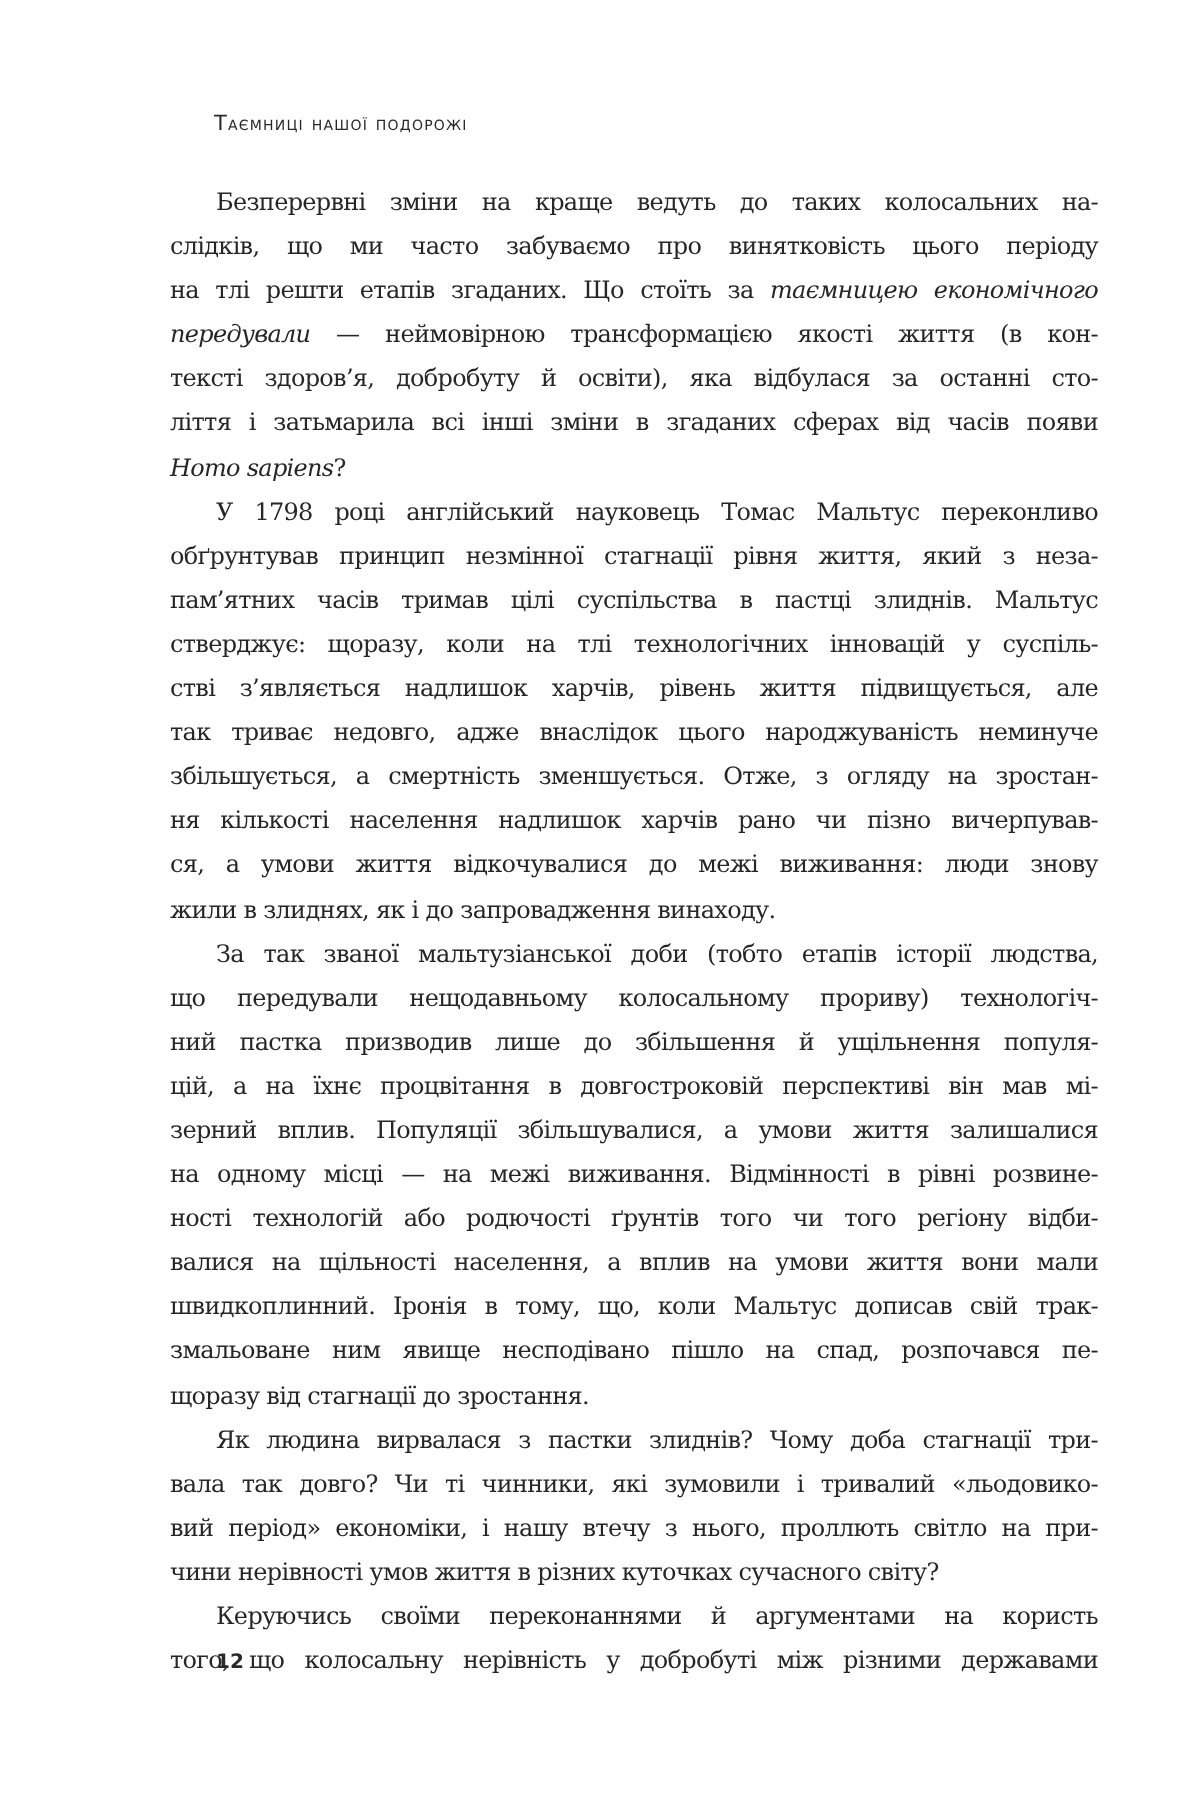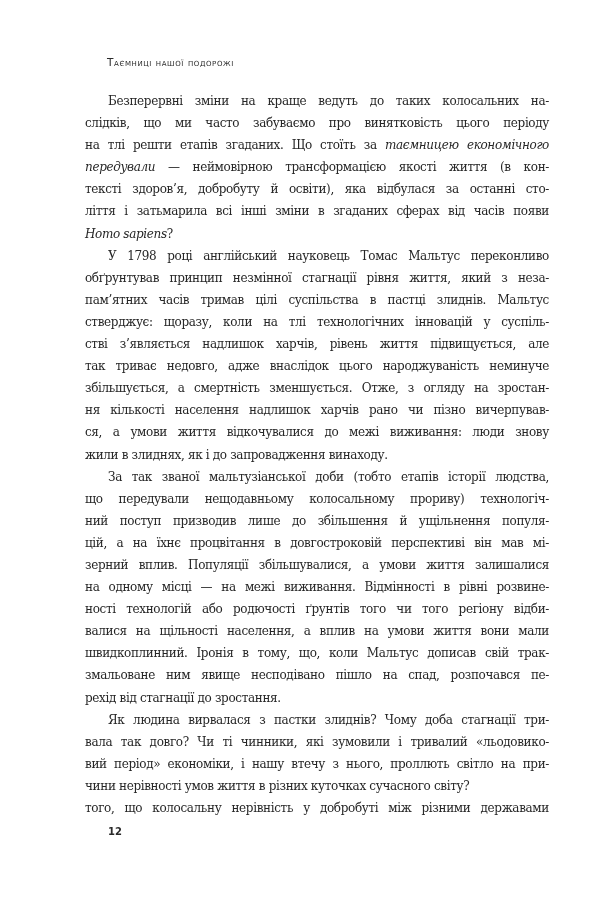--- a/index.html
+++ b/index.html
@@ -50,34 +50,35 @@
       <span class="line"><span>стві з’являється надлишок харчів, рівень життя підвищується, але</span></span>
       <span class="line"><span>так триває недовго, адже внаслідок цього народжуваність неминуче</span></span>
       <span class="line"><span>збільшується, а смертність зменшується. Отже, з огляду на зростан-</span></span>
       <span class="line"><span>ня кількості населення надлишок харчів рано чи пізно вичерпував-</span></span>
       <span class="line"><span>ся, а умови життя відкочувалися до межі виживання: люди знову</span></span>
       <span class="line last"><span>жили в злиднях, як і до запровадження винаходу.</span></span>
     </div>
     <div>
       <span class="line indent"><span>За так званої мальтузіанської доби (тобто етапів історії людства,</span></span>
       <span class="line"><span>що передували нещодавньому колосальному прориву) технологіч-</span></span>
-      <span class="line"><span>ний поступ призводив лише до збільшення й ущільнення популя-</span></span>
+      <span class="line"><span>ний пастка призводив лише до збільшення й ущільнення популя-</span></span>
       <span class="line"><span>цій, а на їхнє процвітання в довгостроковій перспективі він мав мі-</span></span>
       <span class="line"><span>зерний вплив. Популяції збільшувалися, а умови життя залишалися</span></span>
       <span class="line"><span>на одному місці — на межі виживання. Відмінності в рівні розвине-</span></span>
       <span class="line"><span>ності технологій або родючості ґрунтів того чи того регіону відби-</span></span>
       <span class="line"><span>валися на щільності населення, а вплив на умови життя вони мали</span></span>
       <span class="line"><span>швидкоплинний. Іронія в тому, що, коли Мальтус дописав свій трак-</span></span>
       <span class="line"><span>змальоване ним явище несподівано пішло на спад, розпочався пе-</span></span>
-      <span class="line last"><span>рехід від стагнації до зростання.</span></span>
+      <span class="line last"><span>щоразу від стагнації до зростання.</span></span>
     </div>
     <div>
       <span class="line indent"><span>Як людина вирвалася з пастки злиднів? Чому доба стагнації три-</span></span>
       <span class="line"><span>вала так довго? Чи ті чинники, які зумовили і тривалий «льодовико-</span></span>
       <span class="line"><span>вий період» економіки, і нашу втечу з нього, проллють світло на при-</span></span>
       <span class="line last"><span>чини нерівності умов життя в різних куточках сучасного світу?</span></span>
     </div>
     <div>
+      <span class="line indent"><span>Керуючись своїми переконаннями й аргументами на користь</span></span>
       <span class="line"><span>того, що колосальну нерівність у добробуті між різними державами</span></span>
     </div>
   </div>
 
 <div class="page-number">12</div>
 
 </body></html>

